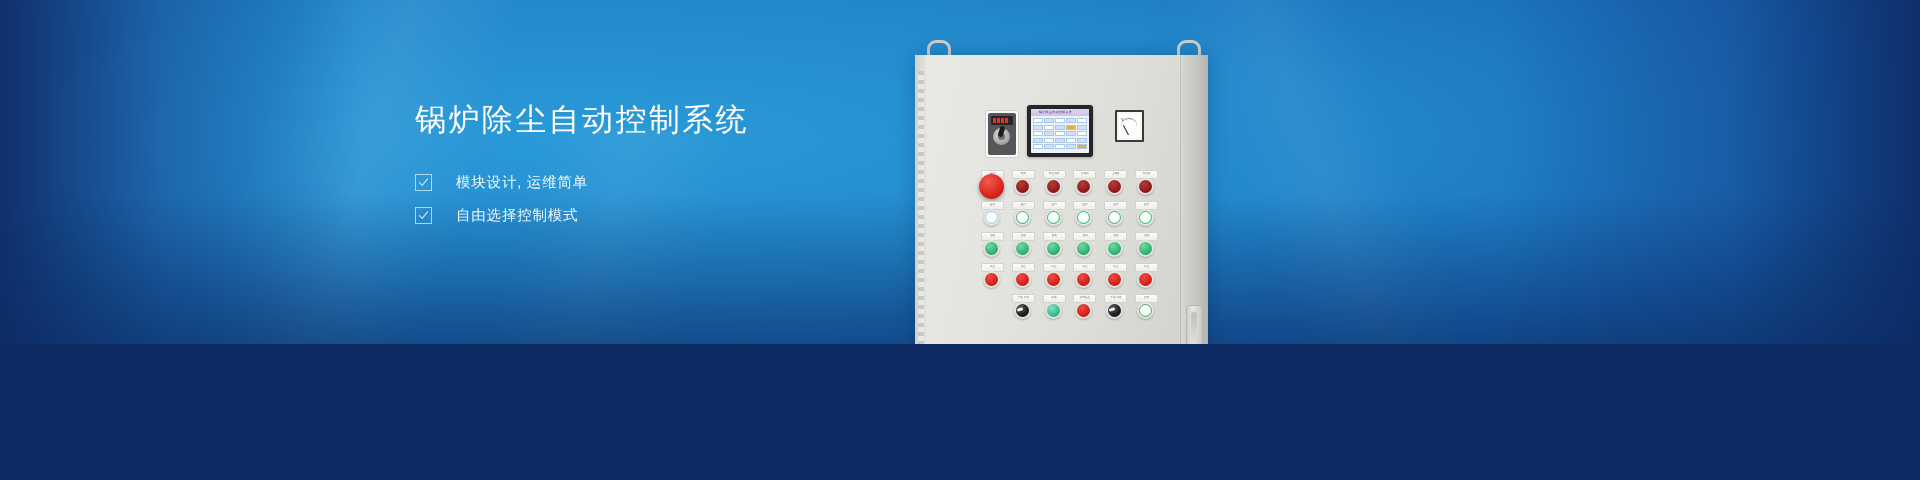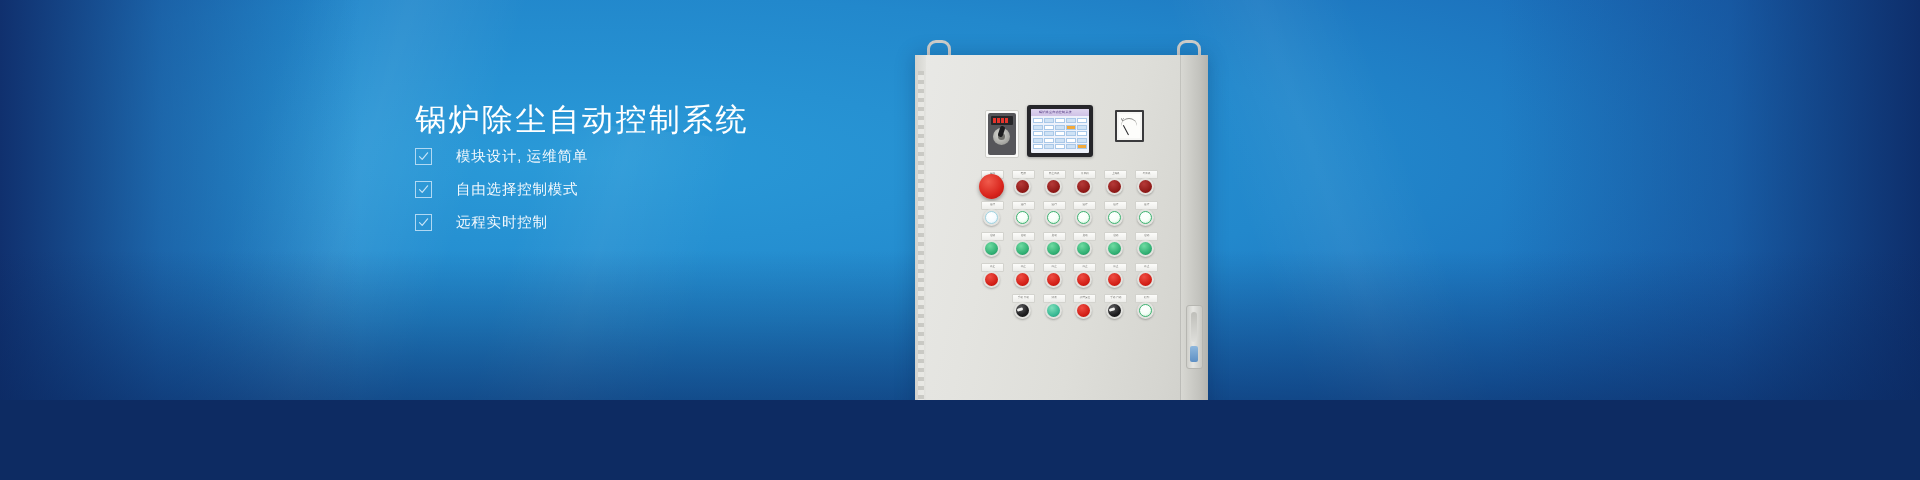--- a/index.html
+++ b/index.html
@@ -2,21 +2,21 @@
 <html><head>
 <meta charset="utf-8">
 <style>
   html,body{margin:0;padding:0;}
   body{
     width:1920px;height:480px;overflow:hidden;
     font-family:"Liberation Sans","DejaVu Sans",sans-serif;
     background:#0d2b62;
   }
   #banner{
-    position:relative;width:1920px;height:400px;overflow:hidden;
+    position:relative;width:1920px;height:344px;overflow:hidden;
     background:
       radial-gradient(120% 130% at 30% 40%, #2a9ad8 0%, #2288cc 32%, #1a6bb8 58%, #15509c 78%, #123d82 100%);
   }
   
   .vignette-l{
     position:absolute;left:0;top:0;width:360px;height:480px;
     background:linear-gradient(to right,#10306e 0%,rgba(22,70,140,.55) 45%,rgba(30,110,180,0) 100%);
     pointer-events:none;
   }
   .vignette-r{
@@ -45,21 +45,21 @@
     right:240px;top:-60px;width:700px;height:620px;
     background:linear-gradient(70deg,rgba(255,255,255,0) 42%,rgba(255,255,255,.05) 52%,rgba(255,255,255,0) 62%);
   }
 
   
   .content{position:absolute;left:415px;top:100px;width:520px;}
   .title{
     color:#ffffff;font-size:31px;line-height:40px;letter-spacing:2.4px;
     font-weight:400;white-space:nowrap;
   }
-  .bullets{}
+  .bullets{margin-top:26px;}
   .bullet{display:flex;align-items:center;height:33px;margin-bottom:0px;}
   .bullet + .bullet{margin-top:0px;}
   .cbox{
     width:15px;height:15px;flex:0 0 15px;
     border:1px solid rgba(200,228,248,.85);
     position:relative;margin-right:24px;
   }
   .cbox svg{position:absolute;left:1px;top:1px;}
   .btext{color:#f2f8fd;font-size:14.5px;letter-spacing:.8px;white-space:nowrap;}
   .btn{
@@ -222,28 +222,20 @@
 
       <div class="bullet">
         <span class="cbox">
           <svg width="13" height="13" viewBox="0 0 13 13">
             <polyline points="2.5,6.6 5.2,9.3 10.6,2.8" fill="none" stroke="rgba(205,232,250,.95)" stroke-width="1.2" stroke-linecap="round" stroke-linejoin="round"></polyline>
           </svg>
         </span>
         <span class="btext">自由选择控制模式</span>
       </div>
 
-      <div class="bullet">
-        <span class="cbox">
-          <svg width="13" height="13" viewBox="0 0 13 13">
-            <polyline points="2.5,6.6 5.2,9.3 10.6,2.8" fill="none" stroke="rgba(205,232,250,.95)" stroke-width="1.2" stroke-linecap="round" stroke-linejoin="round"></polyline>
-          </svg>
-        </span>
-        <span class="btext">远程实时控制</span>
-      </div>
 
     </div>
 
 
   </div>
 
   <div class="cabinet-wrap">
 
     <div class="eye l"></div>
     <div class="eye r"></div>

